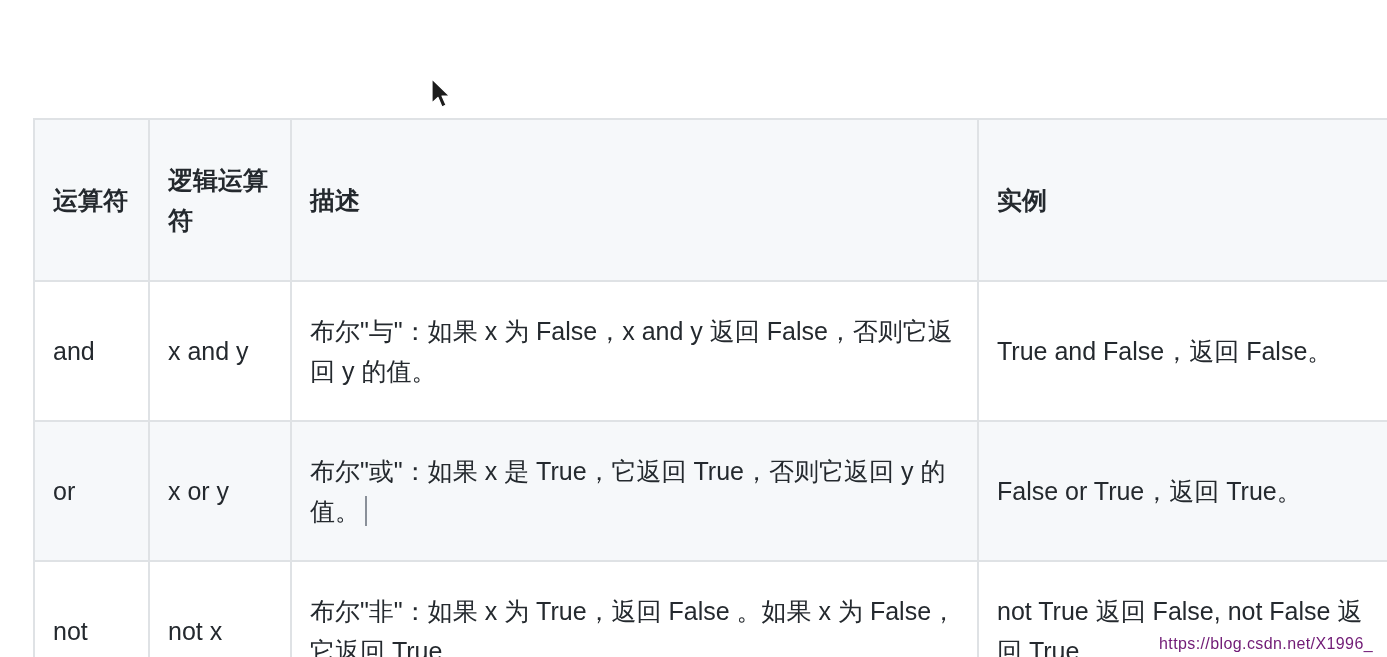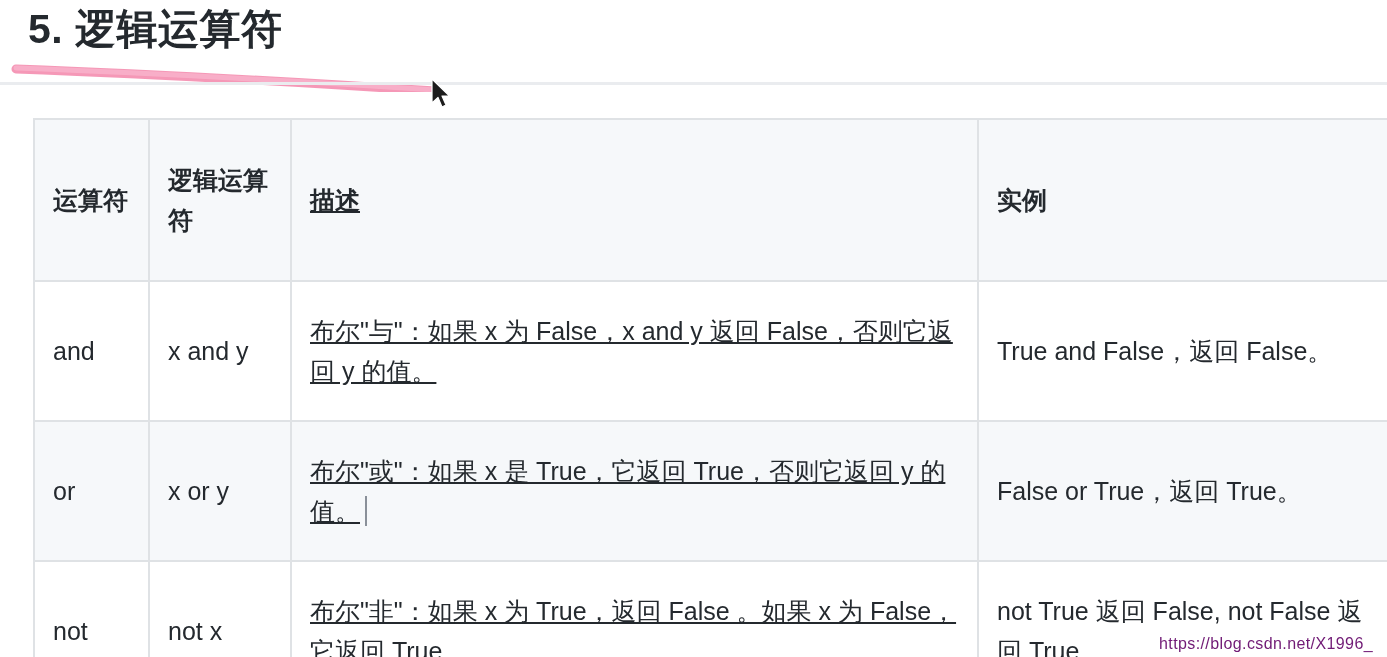--- a/index.html
+++ b/index.html
@@ -99,21 +99,20 @@
   .col-desc  { width: 687px; }
   .col-ex    { width: 416px; }
 
   td.cell-op, td.cell-expr, th.head-op, th.head-expr {
     padding-left: 20px;
     padding-right: 8px;
   }
   td.cell-desc, th.head-desc {
     padding-left: 30px;
     padding-right: 20px;
-    text-decoration: underline;
   }
   td.cell-ex, th.head-ex {
     padding-left: 30px;
     padding-right: 14px;
   }
   tbody td { height: 118px; }
 
   
   .caret {
     display: inline-block;
@@ -144,30 +143,20 @@
     width: 24px;
     height: 34px;
     pointer-events: none;
   }
 </style>
 </head>
 <body>
 
 <div class="page">
 
-  <div class="heading-wrap">
-    <h1 class="page-title">5. 逻辑运算符</h1>
-
-    <svg class="pink-underline" viewBox="0 0 450 40" preserveAspectRatio="none">
-      <path d="M 6 17 C 90 20, 230 27, 330 33 C 380 36, 410 38, 425 39" stroke="#f48fb1" stroke-width="9" stroke-linecap="round" fill="none" opacity="0.92"></path>
-      <path d="M 6 16 C 90 19, 230 26, 330 32 C 380 35, 410 37, 425 38" stroke="#f9b4cc" stroke-width="5" stroke-linecap="round" fill="none" opacity="0.8"></path>
-    </svg>
-
-    <div class="title-rule"></div>
-  </div>
 
   <div class="table-wrap">
     <table class="md-table">
       <colgroup>
         <col class="col-op">
           <col class="col-expr">
           <col class="col-desc">
           <col class="col-ex">
       </colgroup>
       <thead>

